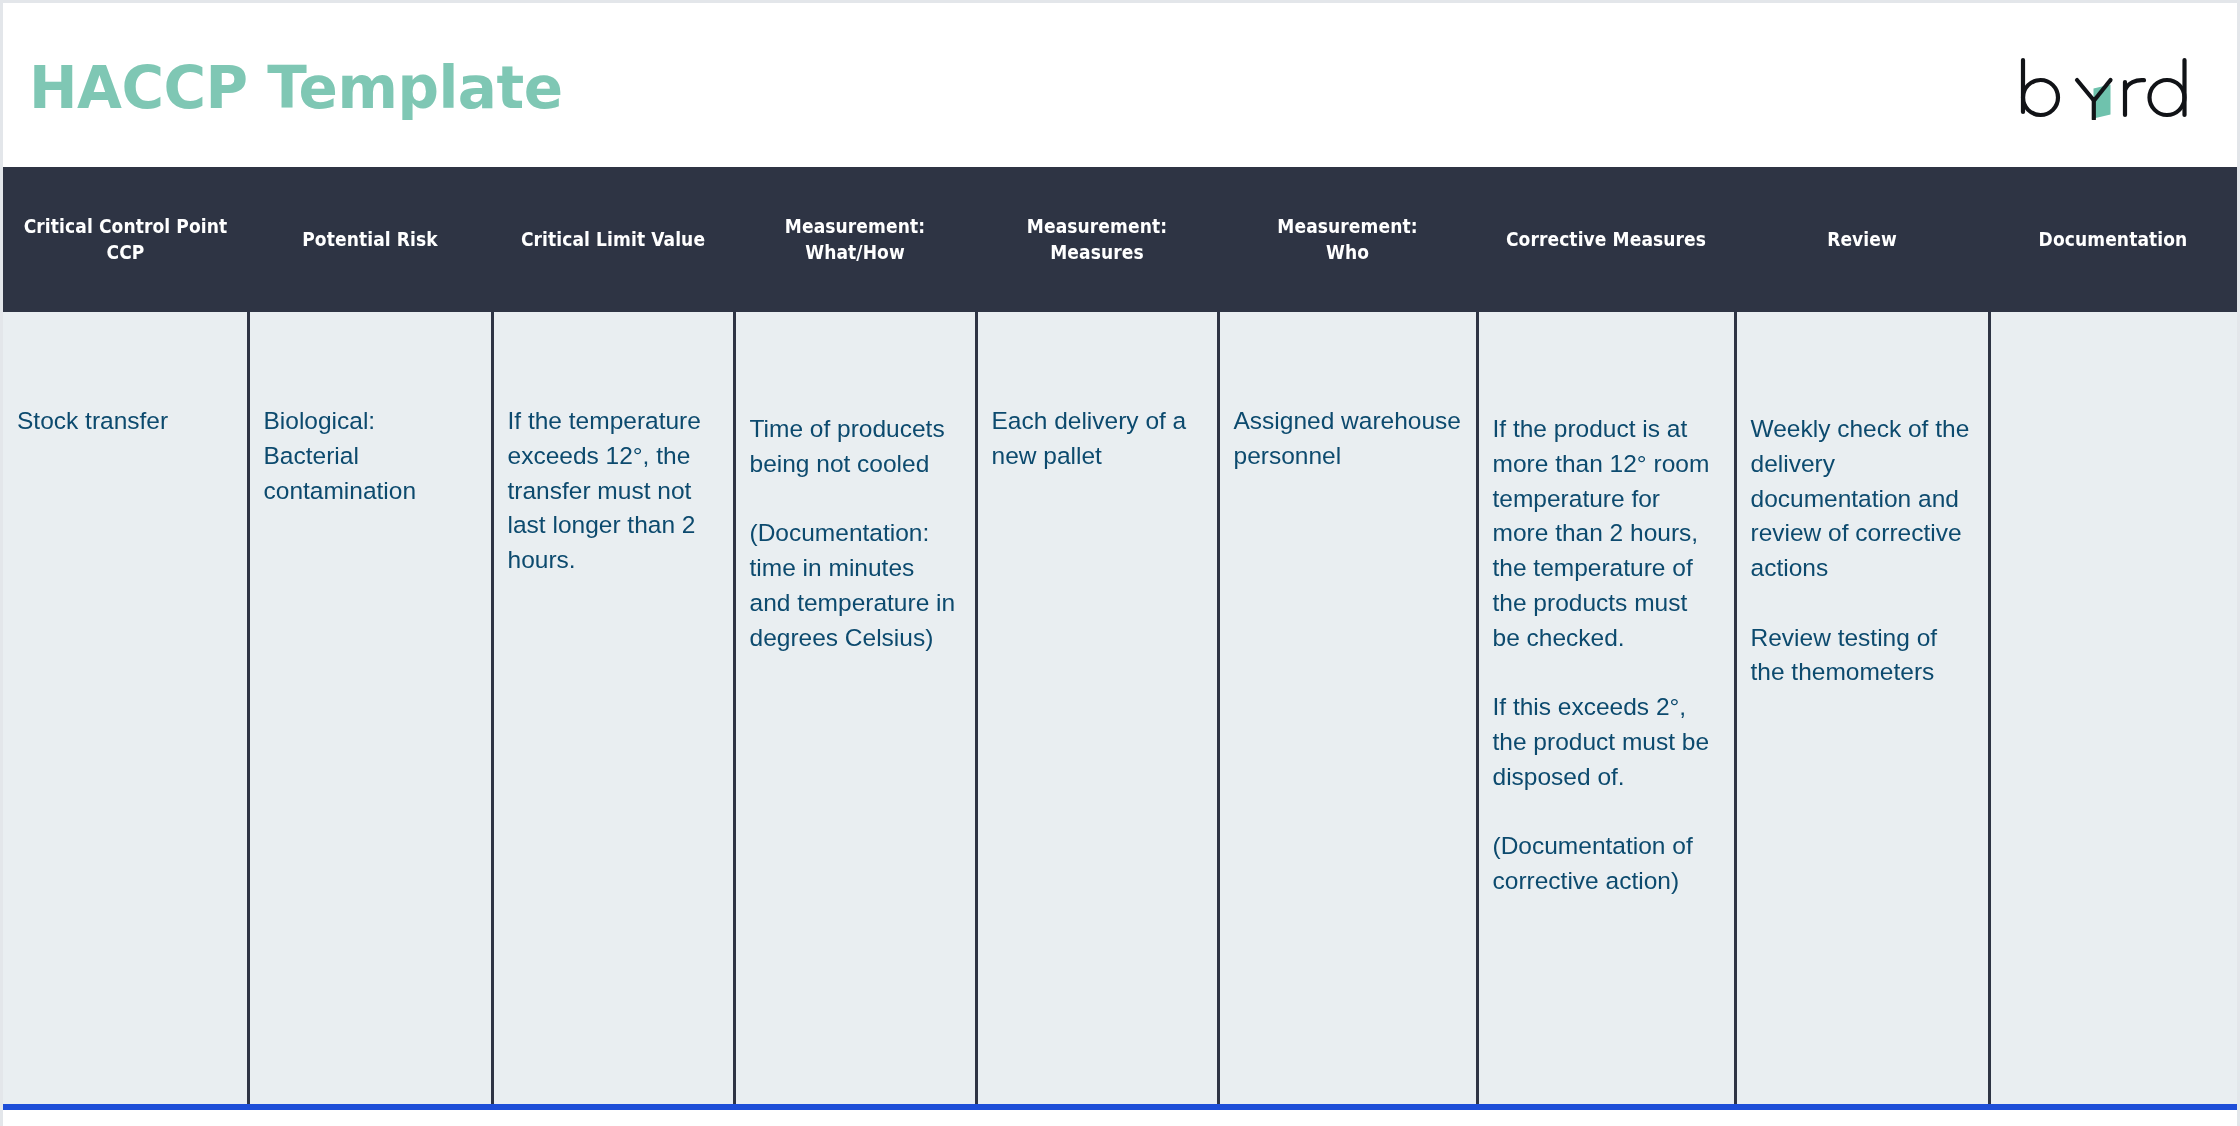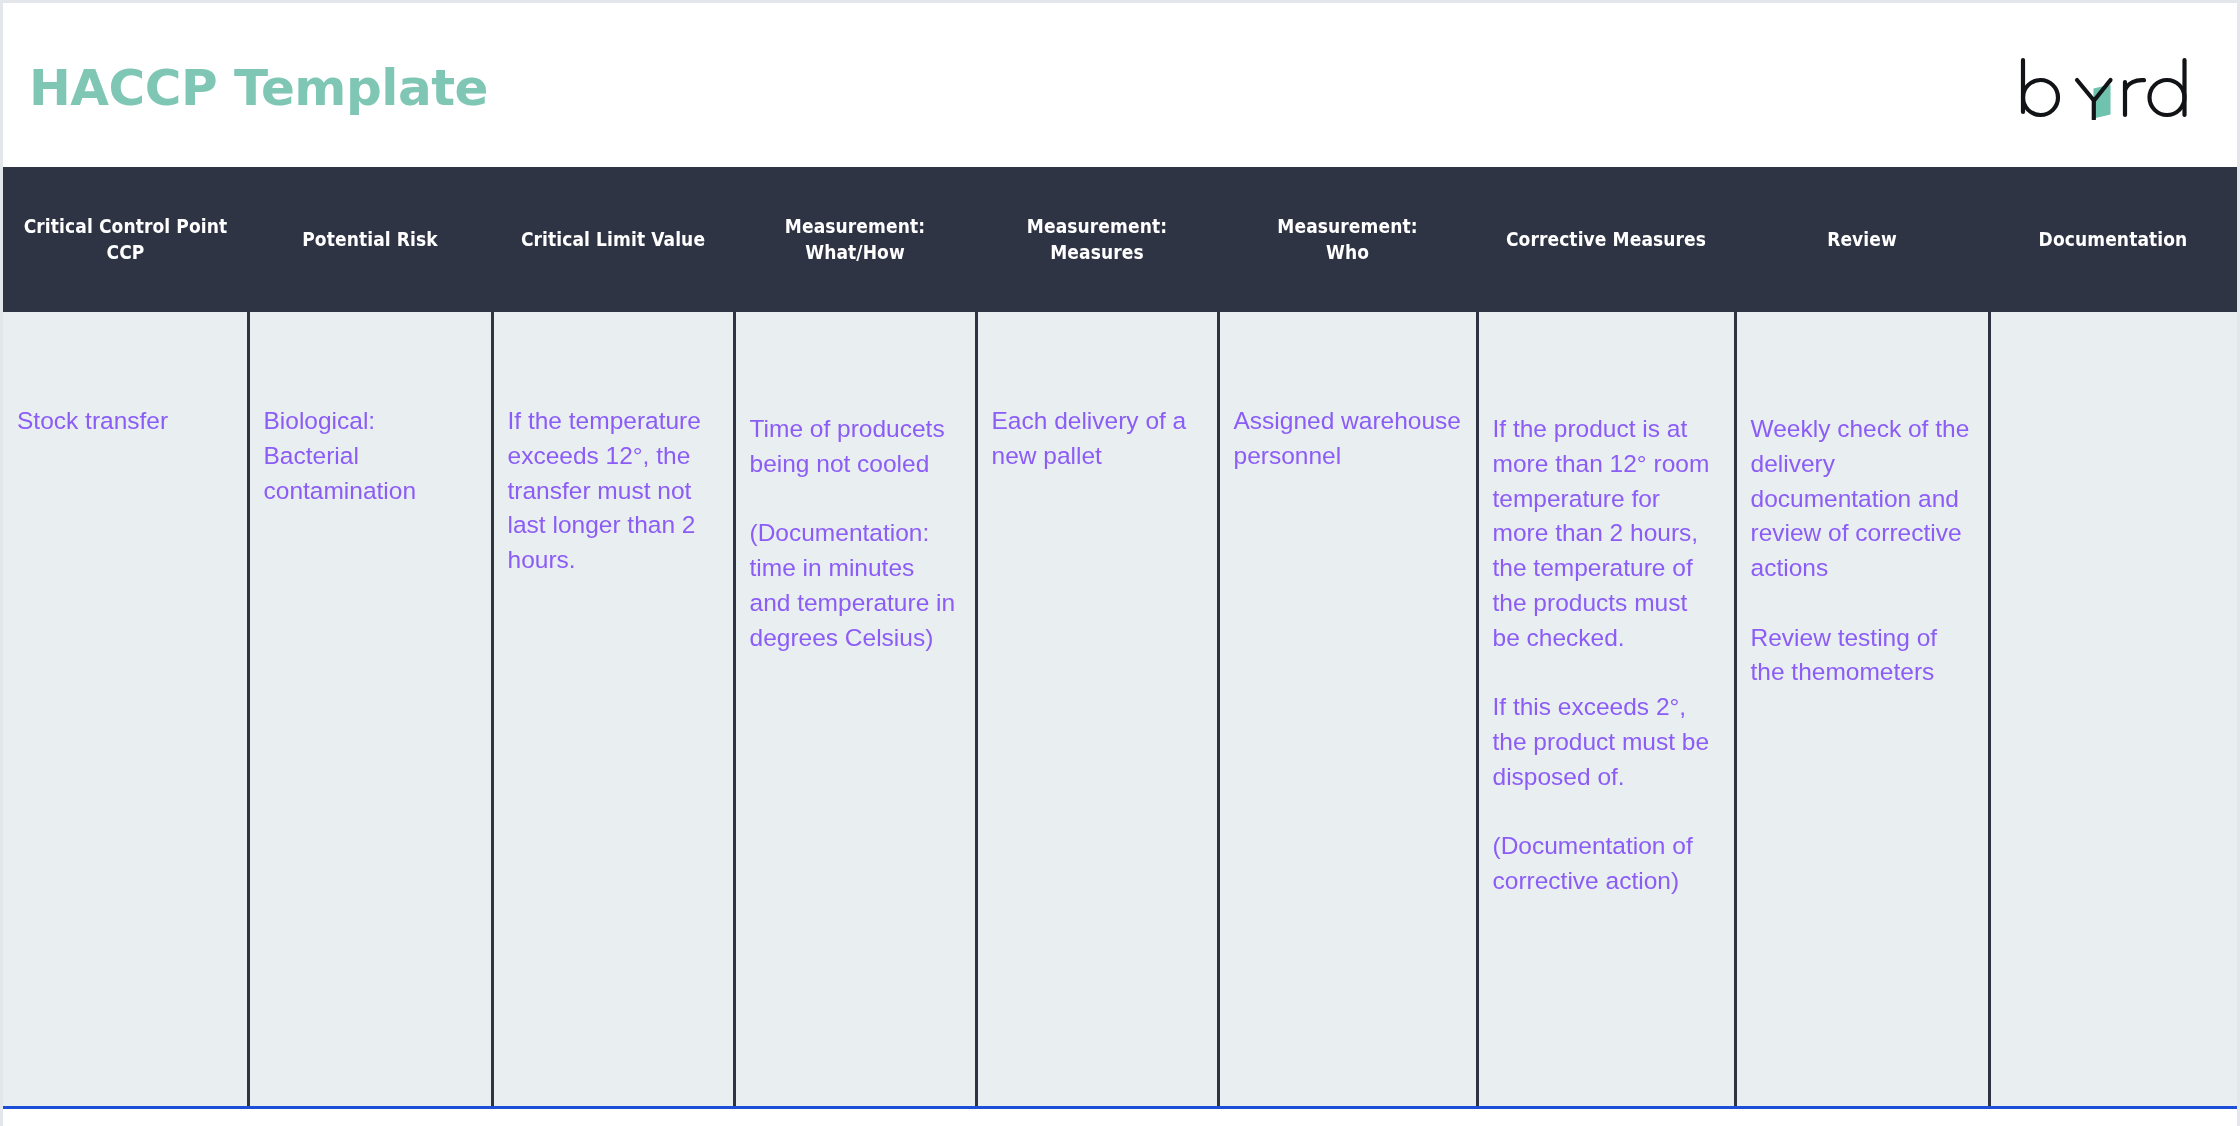--- a/index.html
+++ b/index.html
@@ -32,21 +32,21 @@
     height: 164px;
     background: #ffffff;
     display: flex;
     align-items: center;
     justify-content: space-between;
     padding: 0 28px 0 26px;
   }
 
   .doc-title {
     font-family: "DejaVu Sans", "Liberation Sans", sans-serif;
-    font-size: 50px;
+    font-size: 58px;
     font-weight: bold;
     color: #7fc7b4;
     letter-spacing: -0.5px;
     line-height: 1;
     margin: 0;
     padding-top: 6px;
   }
 
   
   .brand-logo {
@@ -74,27 +74,27 @@
     text-align: center;
     vertical-align: middle;
     height: 145px;
     padding: 6px 8px;
     line-height: 1.32;
     border: none;
   }
 
   .haccp-table tbody td {
     background: #e9eef1;
-    color: #8b5cf6;
+    color: #0c4a6e;
     font-size: 24.5px;
     line-height: 1.42;
     vertical-align: top;
     padding: 92px 14px 14px 14px;
     border-left: 3px solid #2e3444;
-    border-bottom: 3px solid #1d4ed8;
+    border-bottom: 6px solid #1d4ed8;
     height: 795px;
   }
   .haccp-table tbody td:first-child {
     border-left: none;
   }
   .haccp-table tbody td:last-child {
     border-right: none;
   }
 
   .cell-ccp {

